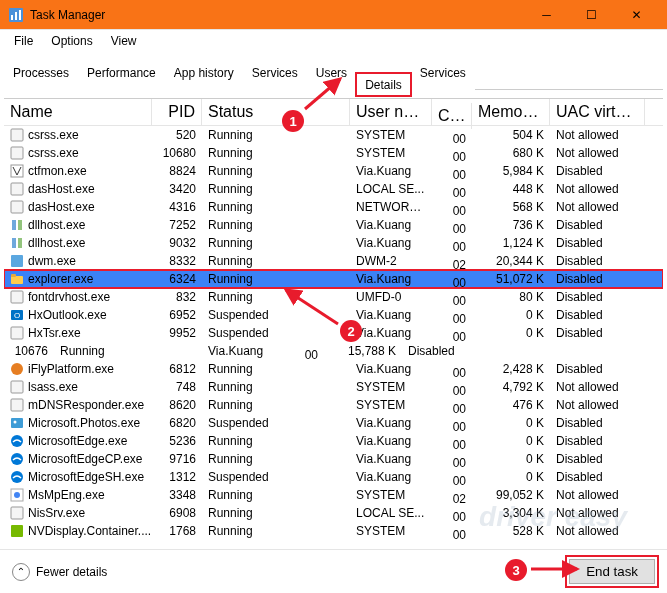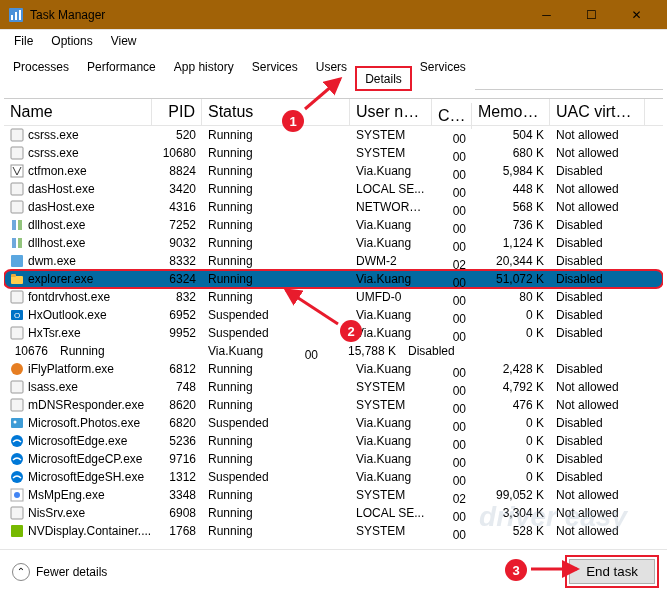--- a/index.html
+++ b/index.html
@@ -1,32 +1,32 @@
 <!DOCTYPE html>
 <html><head>
 <meta charset="utf-8">
 <style>
 * { margin: 0; padding: 0; box-sizing: border-box; }
 body { font-family: "Segoe UI", Tahoma, sans-serif; font-size: 12px; background: #fff; width: 667px; height: 593px; overflow: hidden; position: relative; }
-.titlebar { height: 30px; display: flex; align-items: center; padding: 0 8px; background: #a16207; border-bottom: 1px solid #e5e5e5; }
+.titlebar { height: 30px; display: flex; align-items: center; padding: 0 8px; background: #f97316; border-bottom: 1px solid #e5e5e5; }
 .titlebar .icon { width: 16px; height: 16px; margin-right: 6px; }
 .titlebar .title { flex: 1; font-size: 12px; }
 .winbtns { display: flex; }
 .winbtn { width: 45px; height: 30px; display: flex; align-items: center; justify-content: center; color: #000; }
 .menubar { height: 22px; display: flex; align-items: center; padding: 0 6px; gap: 2px; }
 .menubar span { padding: 2px 8px; }
 .tabs { display: flex; border-bottom: 1px solid #ccc; margin: 2px 4px 0 4px; position: relative; }
-.tab { padding: 4px 8px; border: 1px solid transparent; border-bottom: none; background: #fff; position: relative; top: 1px; cursor: pointer; }
+.tab { padding: 4px 8px; border: 1px solid transparent; border-bottom: none; background: #fff; position: relative; top: 7px; cursor: pointer; }
 .tab.active { border-color: #ccc; background: #fff; z-index: 2; }
 .tab.highlighted { outline: 2px solid #e81b2c; outline-offset: -1px; margin-top: 12px; }
 .header-row { display: flex; align-items: center; height: 28px; border-top: 1px solid #ccc; border-bottom: 1px solid #e5e5e5; margin: 8px 4px 0 4px; font-size: 16px; }
 .header-cell { padding: 4px 6px; border-right: 1px solid #e5e5e5; overflow: hidden; white-space: nowrap; text-overflow: ellipsis; }
 .tbody { margin: 0 4px; overflow-y: auto; height: 416px; position: relative; }
 .row { display: flex; height: 18px; align-items: center; font-size: 12px; }
-.row.selected { background: #0369a1; outline: 2px solid #e81b2c; outline-offset: -1px; border-radius: 7px; }
+.row.selected { background: #3b82f6; outline: 2px solid #e81b2c; outline-offset: -1px; }
 .cell { padding: 1px 6px; overflow: hidden; white-space: nowrap; text-overflow: ellipsis; }
 .c-name { width: 148px; display:flex; align-items:center; gap:4px;}
 .c-pid { width: 50px; text-align: right; }
 .c-status { width: 148px; }
 .c-user { width: 82px; }
 .c-cpu { width: 40px; text-align: right; margin-top: 8px; }
 .c-mem { width: 78px; text-align: right; }
 .c-uac { width: 95px; }
 .proc-icon { width: 14px; height: 14px; flex-shrink: 0; }
 .footer { position: absolute; bottom: 0; left: 0; right: 0; height: 44px; border-top: 1px solid #e5e5e5; display: flex; align-items: center; padding: 0 12px; background: #fff; }

